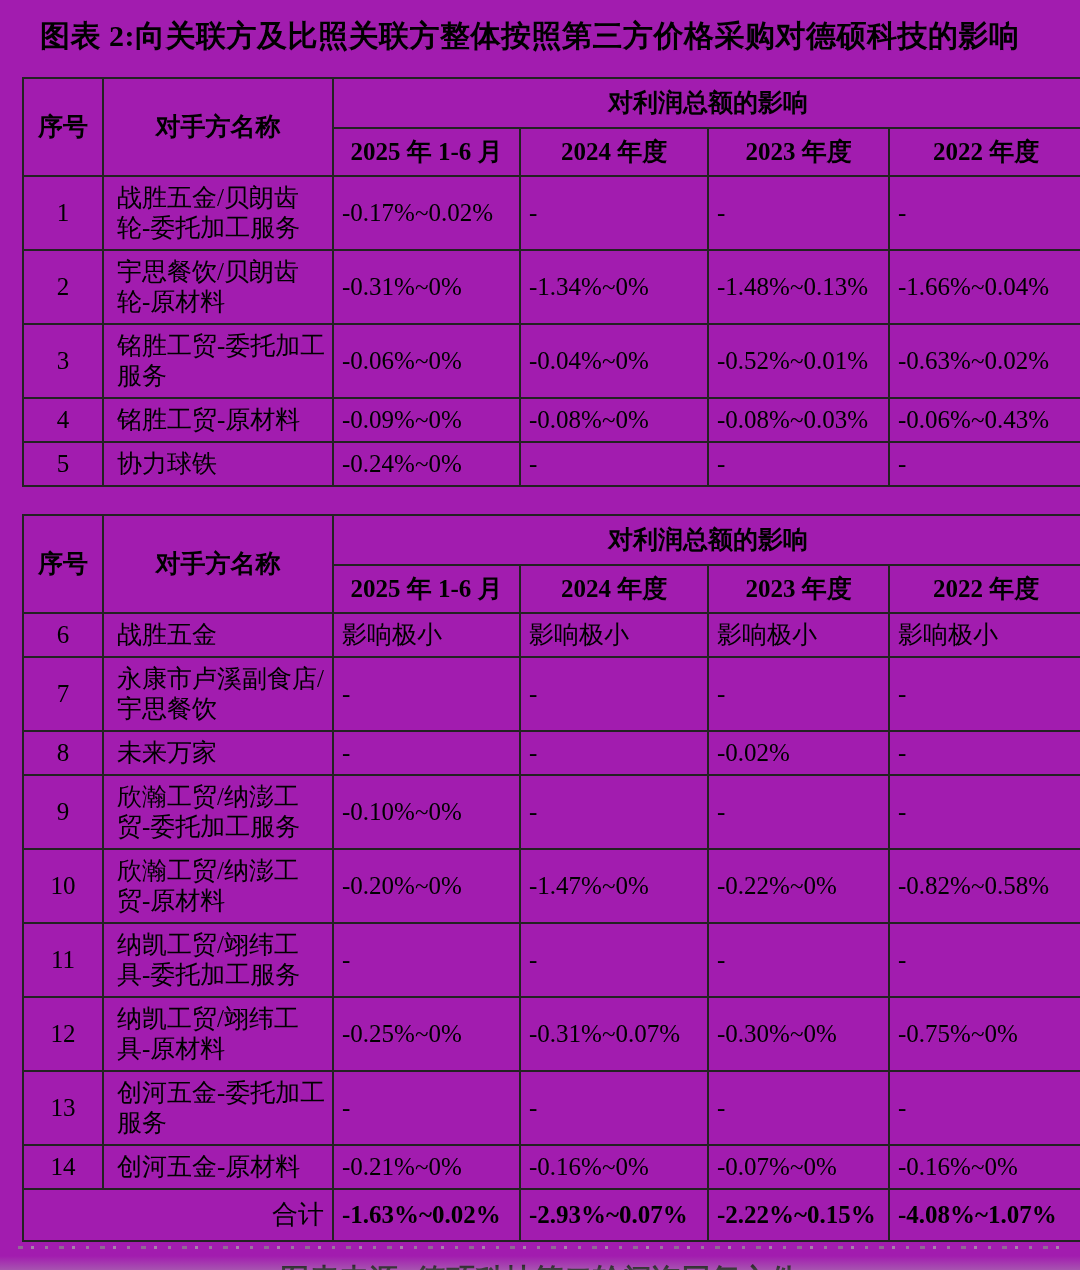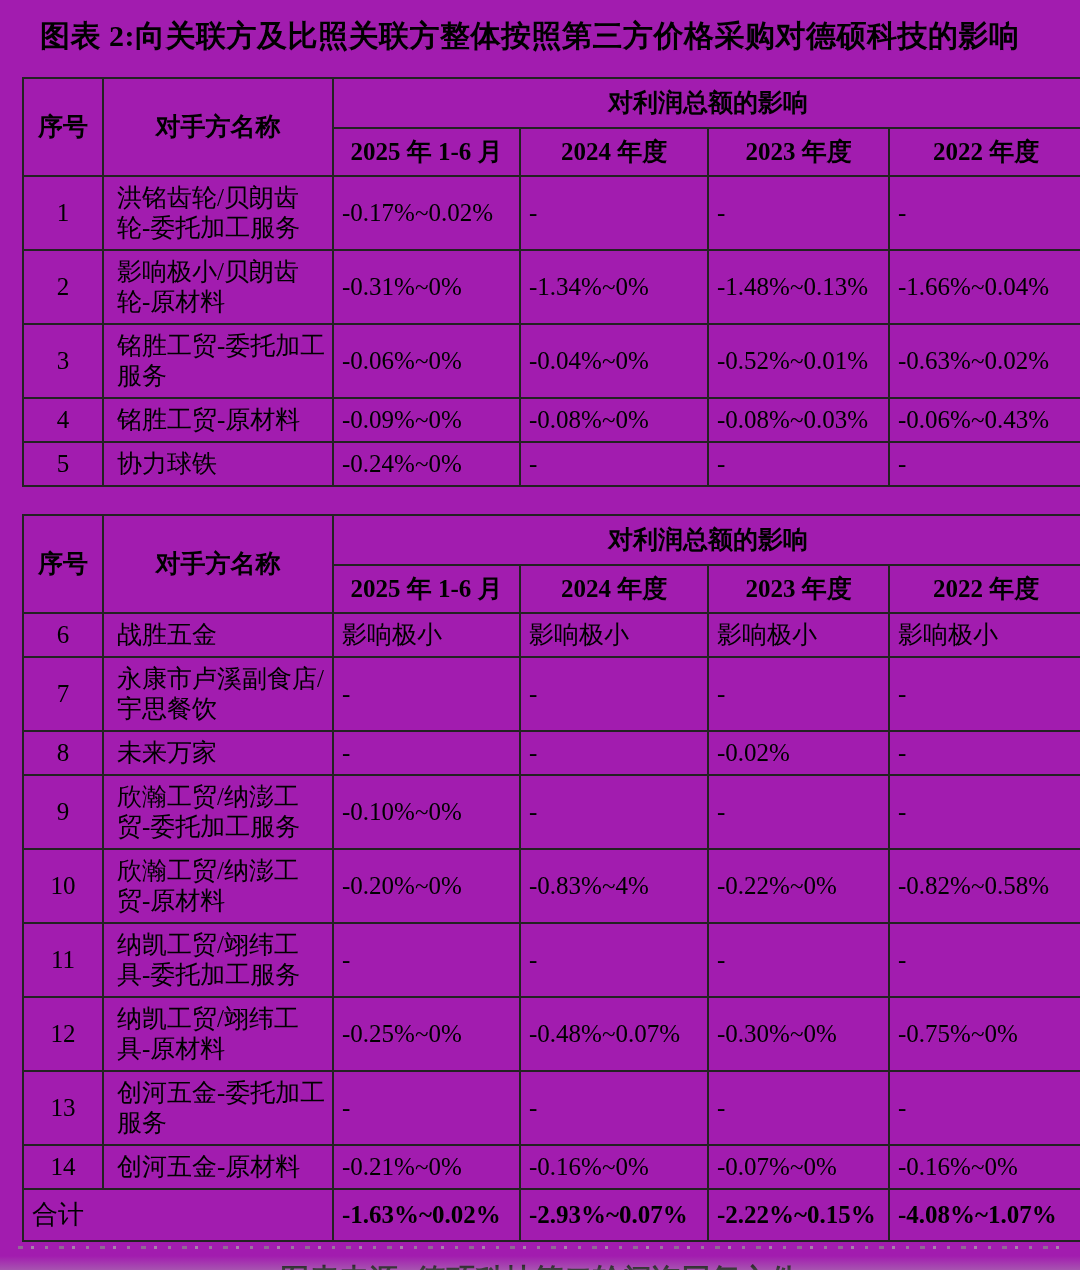--- a/index.html
+++ b/index.html
@@ -42,21 +42,21 @@
     text-align:center;
     padding:8px 4px;
   }
   .impact th.group-h { height:50px; }
   .impact th.year-h  { height:46px; }
   .impact td { padding:6px 8px; }
   td.c-no   { text-align:center; }
   td.c-name { text-align:left; padding-left:13px; padding-right:6px; word-break:break-all; }
   td.c-val  { padding-right:21px; font-variant-numeric:lining-nums; }
   tr.total-row td { height:52px; }
-  tr.total-row .t-label { text-align:left; font-size:26px; }
+  tr.total-row .t-label { text-align:right; font-size:26px; }
   tr.total-row .t-val   { text-align:left; padding-right:11px; font-weight:bold; font-size:25px; }
   .residue {
     height:3px;
     margin:4px 20px 0 18px;
     opacity:0.7;
     background:repeating-linear-gradient(90deg,
       #8a8a8a 0 5px, transparent 5px 13px,
       #ababab 13px 16px, transparent 16px 27px,
       #9a9a9a 27px 30px, transparent 30px 41px);
   }
@@ -97,29 +97,29 @@
       <tr>
         <th class="year-h">2025 年 1-6 月</th>
         <th class="year-h">2024 年度</th>
         <th class="year-h">2023 年度</th>
         <th class="year-h">2022 年度</th>
       </tr>
     </thead>
     <tbody>
         <tr>
           <td class="c-no">1</td>
-          <td class="c-name">洪铭齿轮/贝朗齿轮-委托加工服务</td>
+          <td class="c-name">战胜五金/贝朗齿轮-委托加工服务</td>
           <td class="c-val">-0.17%~0.02%</td>
           <td class="c-val">-</td>
           <td class="c-val">-</td>
           <td class="c-val">-</td>
         </tr>
         <tr>
           <td class="c-no">2</td>
-          <td class="c-name">影响极小/贝朗齿轮-原材料</td>
+          <td class="c-name">宇思餐饮/贝朗齿轮-原材料</td>
           <td class="c-val">-0.31%~0%</td>
           <td class="c-val">-1.34%~0%</td>
           <td class="c-val">-1.48%~0.13%</td>
           <td class="c-val">-1.66%~0.04%</td>
         </tr>
         <tr>
           <td class="c-no">3</td>
           <td class="c-name">铭胜工贸-委托加工服务</td>
           <td class="c-val">-0.06%~0%</td>
           <td class="c-val">-0.04%~0%</td>
@@ -197,37 +197,37 @@
           <td class="c-name">欣瀚工贸/纳澎工贸-委托加工服务</td>
           <td class="c-val">-0.10%~0%</td>
           <td class="c-val">-</td>
           <td class="c-val">-</td>
           <td class="c-val">-</td>
         </tr>
         <tr>
           <td class="c-no">10</td>
           <td class="c-name">欣瀚工贸/纳澎工贸-原材料</td>
           <td class="c-val">-0.20%~0%</td>
-          <td class="c-val">-0.83%~4%</td>
+          <td class="c-val">-1.47%~0%</td>
           <td class="c-val">-0.22%~0%</td>
           <td class="c-val">-0.82%~0.58%</td>
         </tr>
         <tr>
           <td class="c-no">11</td>
           <td class="c-name">纳凯工贸/翊纬工具-委托加工服务</td>
           <td class="c-val">-</td>
           <td class="c-val">-</td>
           <td class="c-val">-</td>
           <td class="c-val">-</td>
         </tr>
         <tr>
           <td class="c-no">12</td>
           <td class="c-name">纳凯工贸/翊纬工具-原材料</td>
           <td class="c-val">-0.25%~0%</td>
-          <td class="c-val">-0.48%~0.07%</td>
+          <td class="c-val">-0.31%~0.07%</td>
           <td class="c-val">-0.30%~0%</td>
           <td class="c-val">-0.75%~0%</td>
         </tr>
         <tr>
           <td class="c-no">13</td>
           <td class="c-name">创河五金-委托加工服务</td>
           <td class="c-val">-</td>
           <td class="c-val">-</td>
           <td class="c-val">-</td>
           <td class="c-val">-</td>

